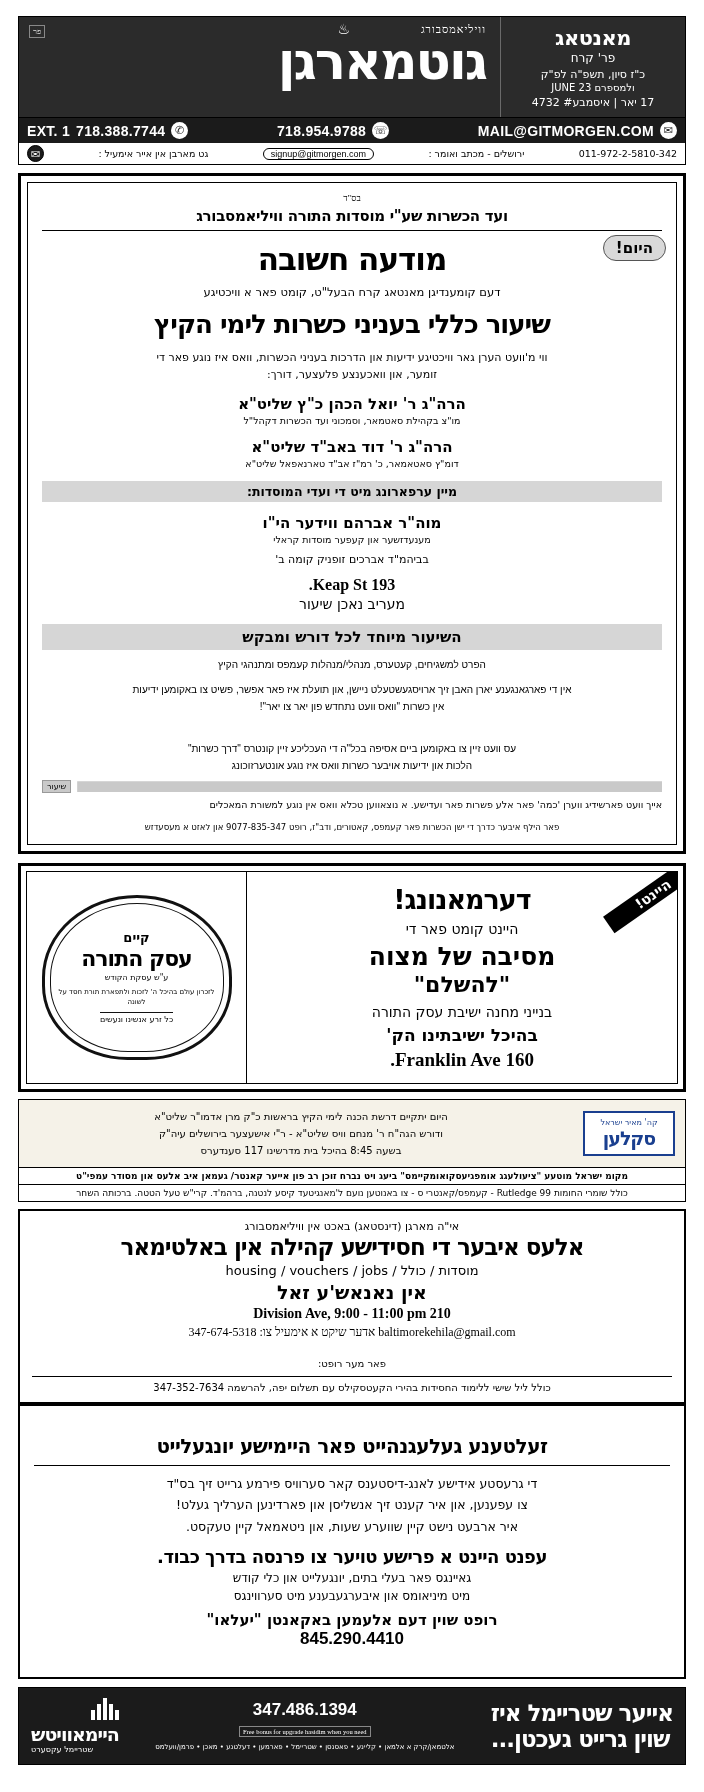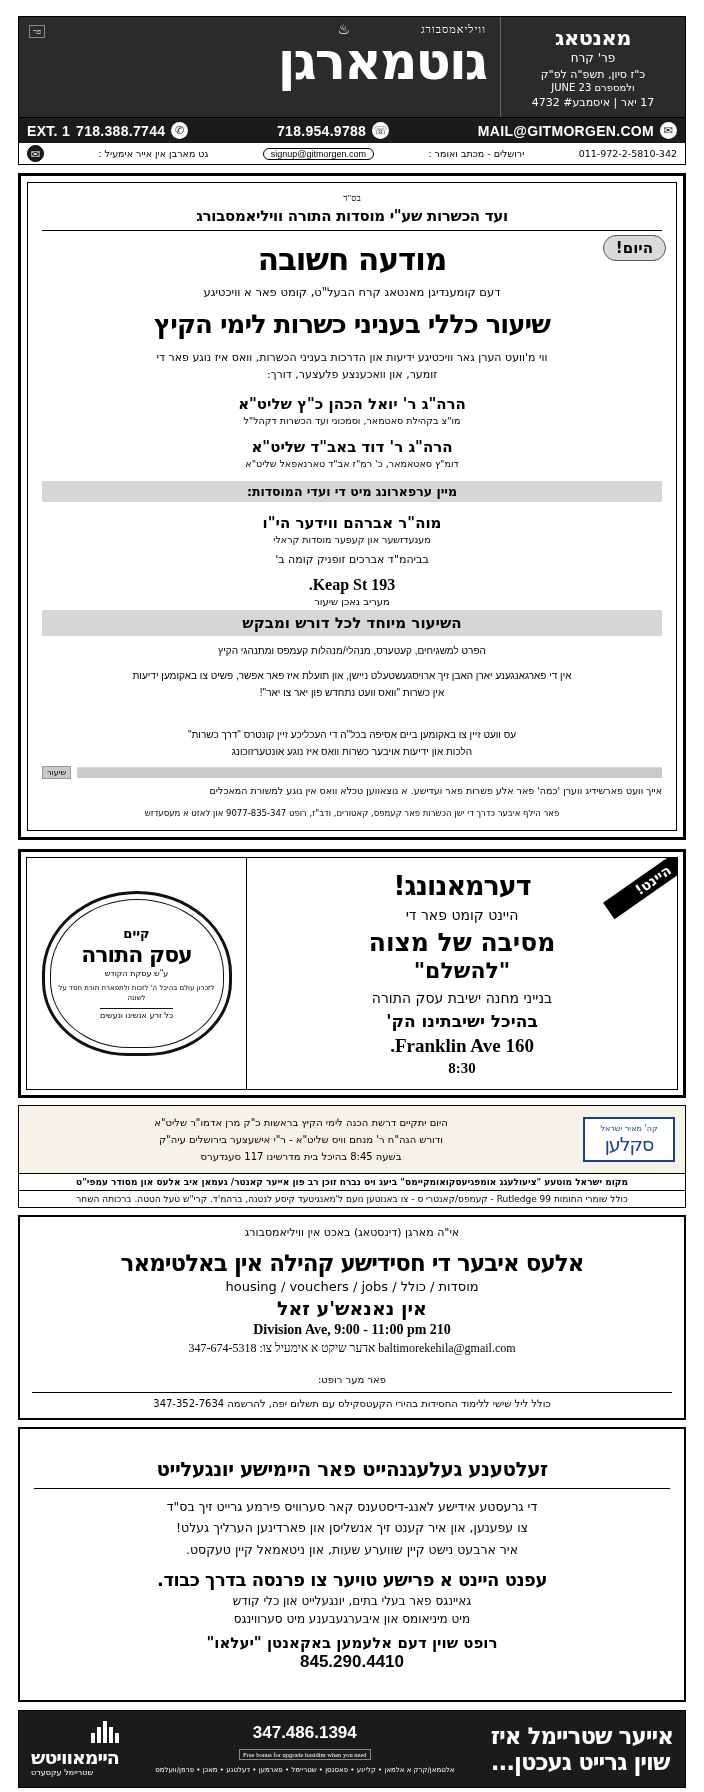--- a/index.html
+++ b/index.html
@@ -204,29 +204,29 @@
     font-size: 16px;
     margin-top: 10px;
   }
   .time {
     text-align:center;
     font-family:"DejaVu Sans",sans-serif;
     font-weight:bold;
     font-size: 13px;
     margin-top: 5px;
   }
-  .time2 { text-align:center; font-size: 10px; margin-top:2px; font-family:"DejaVu Sans",sans-serif;}
+  .time2 { text-align:center; font-size: 14px; margin-top:2px; font-family:"DejaVu Sans",sans-serif;}
   .greyband2 {
     background:#d6d6d6;
     text-align:center;
     font-family:"DejaVu Sans",sans-serif;
     font-weight:bold;
     font-size: 15px;
     padding: 4px 0;
-    margin: 3px 0 6px;
+    margin: 12px 0 6px;
   }
   .small-center { text-align:center; font-size: 10px; line-height:1.7; font-family:Liberation Sans, sans-serif; }
   .just { text-align:justify; font-size: 9.5px; line-height:1.75; font-family:"DejaVu Sans",sans-serif; }
   .arrowrow { display:flex; align-items:center; gap:6px; justify-content:flex-end; margin-top: 6px;}
   .arrow-tag {
     background:#c9c9c9;
     font-size: 8px;
     padding: 1px 4px;
     border:1px solid #999;
     font-family:"DejaVu Sans",sans-serif;
@@ -317,46 +317,46 @@
   .ad3 .badge {
     flex: 0 0 92px;
     border: 2px solid #1a3f8f;
     color:#1a3f8f;
     text-align:center;
     padding: 5px 2px;
     font-family:"DejaVu Sans",sans-serif;
     background:#fff;
   }
   .ad3 .badge .b1{font-size:8px;}
-  .ad3 .badge .b2{font-size:19px;font-weight:normal;letter-spacing:-1px;}
+  .ad3 .badge .b2{font-size:19px;font-weight:bold;letter-spacing:-1px;}
 
   .striprow {
     border: 1px solid #000;
     border-top:none;
     text-align:center;
     font-family:"DejaVu Sans",sans-serif;
     font-size: 9px;
     padding: 3px 6px;
   }
   .striprow.b { font-weight:bold; }
 
   
   .ad4 { margin-top: 7px; border: 2px solid #000; padding: 9px 12px; text-align:center; }
   .ad4 .l1{font-family:"DejaVu Sans",sans-serif;font-size:11px;}
-  .ad4 .l2{font-family:"DejaVu Sans",sans-serif;font-weight:bold;font-size:23px;letter-spacing:-1px;margin-top:11px;}
+  .ad4 .l2{font-family:"DejaVu Sans",sans-serif;font-weight:bold;font-size:23px;letter-spacing:-1px;margin-top:1px;}
   .ad4 .l3{font-family:"DejaVu Sans",sans-serif;font-size:13px;margin-top:3px;}
   .ad4 .l4{font-family:"DejaVu Sans",sans-serif;font-weight:bold;font-size:19px;margin-top:3px;}
   .ad4 .l5{font-family:"Liberation Serif",serif;font-weight:bold;font-size:14px;margin-top:3px;}
   .ad4 .l6{font-family:"Liberation Serif",serif;font-size:12px;margin-top:3px;}
   .ad4 .l7{font-family:"DejaVu Sans",sans-serif;font-size:10px;margin-top:18px;}
   .ad4 hr { border:none; border-top:1px solid #000; margin: 7px 0 5px; }
   .ad4 .l8{font-family:"DejaVu Sans",sans-serif;font-size:10px;}
 
   
-  .ad5 { margin-top: 7px; border: 2px solid #000; padding: 28px 14px; text-align:center; }
+  .ad5 { border: 2px solid #000; padding: 28px 14px; text-align:center; }
   .ad5 .t{font-family:"DejaVu Sans",sans-serif;font-weight:bold;font-size:20px;letter-spacing:-.5px;}
   .ad5 hr{border:none;border-top:1px solid #000;margin:7px 0;}
   .ad5 .p{font-family:"DejaVu Sans",sans-serif;font-size:12.5px;line-height:1.75;}
   .ad5 .big{font-family:"DejaVu Sans",sans-serif;font-weight:bold;font-size:18px;margin-top:8px;letter-spacing:-.5px;}
   .ad5 .m{font-family:"DejaVu Sans",sans-serif;font-size:12px;margin-top:4px;}
   .ad5 .call{font-family:"DejaVu Sans",sans-serif;font-weight:bold;font-size:15px;margin-top:8px;}
   .ad5 .phone{font-family:"Liberation Sans",sans-serif;font-weight:bold;font-size:17px;}
 
   
   .footad {
@@ -472,21 +472,20 @@
     <div class="ad2-inner">
       <div class="corner-ribbon">היינט!</div>
       <div class="ad2-text">
         <div class="d-title">דערמאנונג!</div>
         <div class="d-sub">היינט קומט פאר די</div>
         <div class="d-big">מסיבה של מצוה</div>
         <div class="d-big2">"להשלם"</div>
         <div class="d-mid">בנייני מחנה ישיבת עסק התורה</div>
         <div class="d-loc">בהיכל ישיבתינו הק'</div>
         <div class="d-addr">160 Franklin Ave.</div>
-        <div class="d-time">8:30</div>
       </div>
       <div class="ad2-logo">
         <div class="seal">
           <div class="s1">קיים</div>
           <div class="s2">עסק התורה</div>
           <div class="s3">ע"ש עסקת הקודש</div>
           <div class="s4">לזכרון עולם בהיכל ה' לזכות ולתפארת תורת חסד על לשונה</div>
           <div class="s5">כל זרע אנשינו ונעשים</div>
         </div>
       </div>

